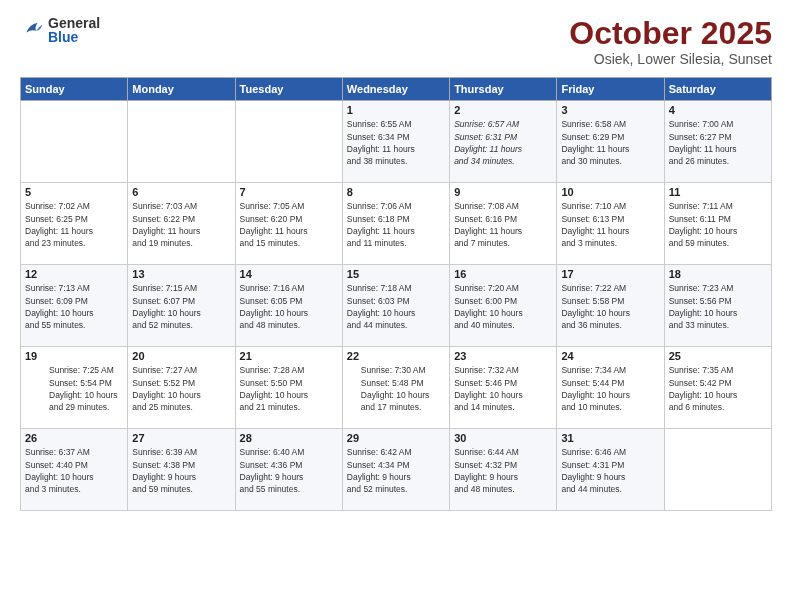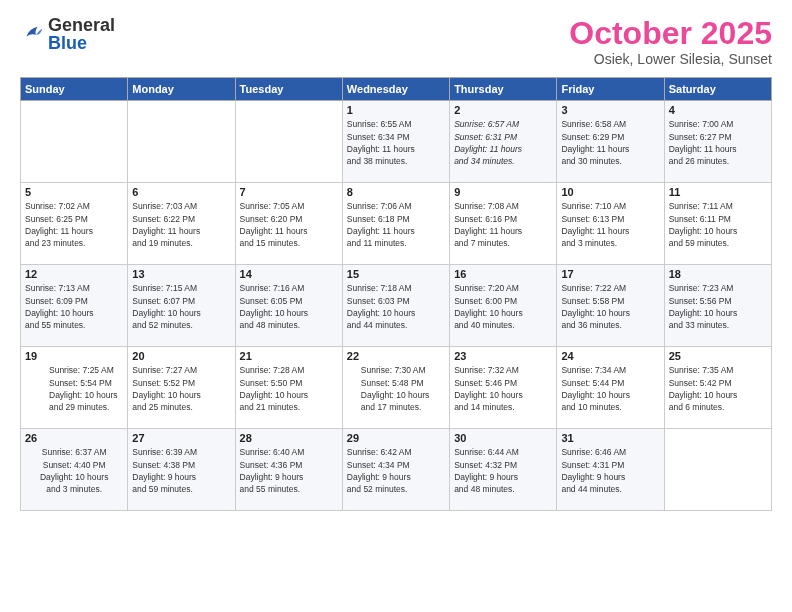--- a/index.html
+++ b/index.html
@@ -22,37 +22,37 @@
       margin-bottom: 10px;
     }
     .logo {
       display: flex;
       align-items: center;
       gap: 4px;
     }
     .logo-text {
       display: flex;
       flex-direction: column;
-      font-size: 18px;
+      font-size: 14px;
       font-weight: bold;
       line-height: 1;
     }
     .logo-general { color: #333; }
     .logo-blue { color: #1a5fb4; }
     .logo-bird {
       width: 24px;
       height: 24px;
     }
     .title-block {
       text-align: right;
     }
     .month-title {
       font-size: 32px;
       font-weight: bold;
-      color: #ec4899;
+      color: #7f1d1d;
       line-height: 1.1;
     }
     .location {
       font-size: 14px;
       color: #555;
     }
     .calendar {
       width: 100%;
       border-collapse: collapse;
       table-layout: fixed;
@@ -313,21 +313,21 @@
             <div class="day-num">25</div>
             <div class="day-info" style="white-space: pre-line;">Sunrise: 7:35 AM
 Sunset: 5:42 PM
 Daylight: 10 hours
 and 6 minutes.</div>
           </td>
         </tr>
         <tr>
           <td>
             <div class="day-num">26</div>
-            <div class="day-info" style="white-space: pre-line; text-align: center;">Sunrise: 6:37 AM
+            <div class="day-info" style="white-space: pre-line;">Sunrise: 6:37 AM
 Sunset: 4:40 PM
 Daylight: 10 hours
 and 3 minutes.</div>
           </td>
           <td>
             <div class="day-num">27</div>
             <div class="day-info" style="white-space: pre-line;">Sunrise: 6:39 AM
 Sunset: 4:38 PM
 Daylight: 9 hours
 and 59 minutes.</div>

